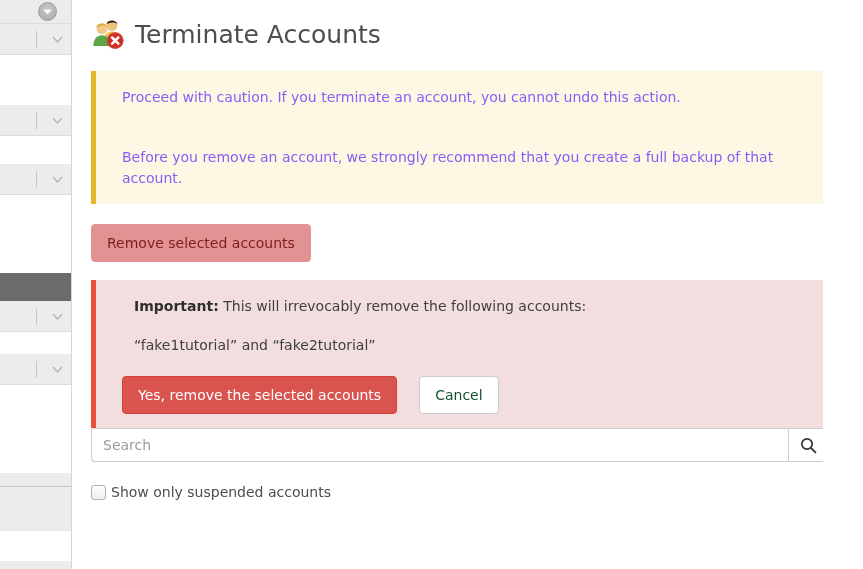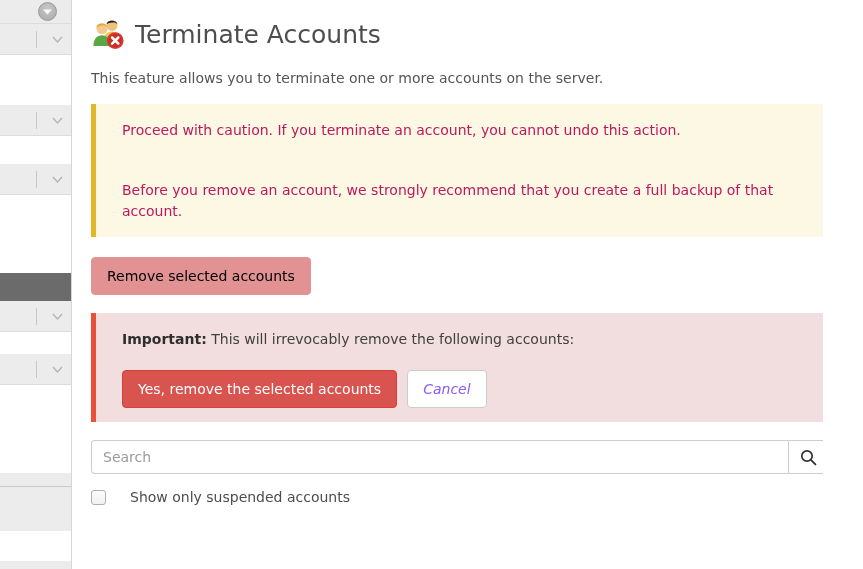--- a/index.html
+++ b/index.html
@@ -111,63 +111,61 @@
     margin-top: 18px;
     padding: 16px 18px 14px 26px;
     font-size: 14px;
     line-height: 1.45;
   }
   .alert p { margin: 0 0 19px 0; }
   .alert p:last-child { margin-bottom: 2px; margin-top: 40px; }
   .alert-warning {
     background: #fcf8e4;
     border-left: 5px solid #e3b728;
-    color: #be185d;
+    color: #8b5cf6;
   }
   .alert-danger {
     background: #f2dede;
     border-left: 5px solid #e8503a;
     color: #3f3f3f;
   }
-  .alert-danger p { margin: 0 0 19px 0; }
+  .alert-danger p { margin: 0 0 19px 12px; }
 
   
   .btn {
     display: inline-block;
     font-family: inherit;
     font-size: 14px;
     line-height: 1;
     border-radius: 4px;
     padding: 11px 15px;
     cursor: pointer;
     border: 1px solid transparent;
     white-space: nowrap;
   }
   .btn-muted-danger {
     background: #e29292;
-    color: #000000;
+    color: #7f1d1d;
     border-color: #e29292;
   }
   .btn-danger {
     background: #d9534f;
     color: #ffffff;
     border-color: #d43f3a;
   }
   .btn-default {
     background: #ffffff;
-    color: #8b5cf6;
+    color: #14532d;
     border-color: #cccccc;
-    font-style: italic;
-  }
-  .btn-row { margin-top: 21px; display: flex; gap: 10px; align-items: center; }
+  }
+  .btn-row { margin-top: 21px; display: flex; gap: 22px; align-items: center; }
   #remove-selected-wrap { margin-top: 20px; }
 
   
   .search-group {
-    margin-top: 18px;
     display: flex;
     height: 34px;
   }
   .search-input {
     flex: 1;
     height: 34px;
     border: 1px solid #cccccc;
     border-right: none;
     border-radius: 4px 0 0 4px;
     padding: 0 11px;
@@ -183,22 +181,22 @@
     background: #ffffff;
     border: 1px solid #cccccc;
     border-radius: 0 4px 4px 0;
     display: flex; align-items: center; justify-content: center;
     cursor: pointer;
     padding: 0;
   }
 
   
   .check-row {
-    margin-top: 15px;
-    display: flex; align-items: center; gap: 24px;
+    margin-top: 22px;
+    display: flex; align-items: center; gap: 5px;
     font-size: 14px; color: #4d4d4d;
   }
   .cb {
     width: 15px; height: 15px;
     border: 1px solid #b0b0b0;
     border-radius: 3px;
     background: linear-gradient(#fdfdfd, #f0f0f0);
     flex: none;
   }
   strong.imp { font-weight: bold; color: #2e2e2e; }
@@ -320,33 +318,33 @@
           <path d="M2.4 30 C2.4 22.6 6.2 19.2 11 19.2 C15.8 19.2 19.6 22.6 19.6 30 Z" fill="#5aa845"></path>
 
           <circle cx="24.2" cy="24.6" r="8.4" fill="#d23b32"></circle>
           <circle cx="24.2" cy="24.6" r="6.7" fill="#cf2e26"></circle>
           <path d="M21.1 21.5 L27.3 27.7 M27.3 21.5 L21.1 27.7" stroke="#ffffff" stroke-width="2.5" stroke-linecap="round"></path>
         </svg>
       </span>
       <span class="page-title">Terminate Accounts</span>
     </div>
 
-    <div class="page-desc">This feature allows you to terminate one or more accounts on the server.</div>
 
     <div class="alert alert-warning">
       <p>Proceed with caution. If you terminate an account, you cannot undo this action.</p>
       <p>Before you remove an account, we strongly recommend that you create a full backup of that account.</p>
     </div>
 
     <div id="remove-selected-wrap">
       <button class="btn btn-muted-danger">Remove selected accounts</button>
     </div>
 
     <div class="alert alert-danger">
       <p><strong class="imp">Important:</strong><span> This will irrevocably remove the following accounts:</span></p>
+      <p>“fake1tutorial” and “fake2tutorial”</p>
       <div class="btn-row">
         <button class="btn btn-danger">Yes, remove the selected accounts</button>
         <button class="btn btn-default">Cancel</button>
       </div>
     </div>
 
     <div class="search-group">
       <input class="search-input" type="text" placeholder="Search" style="">
       <button class="search-btn">
         <svg width="17" height="17" viewBox="0 0 17 17" aria-hidden="true">

